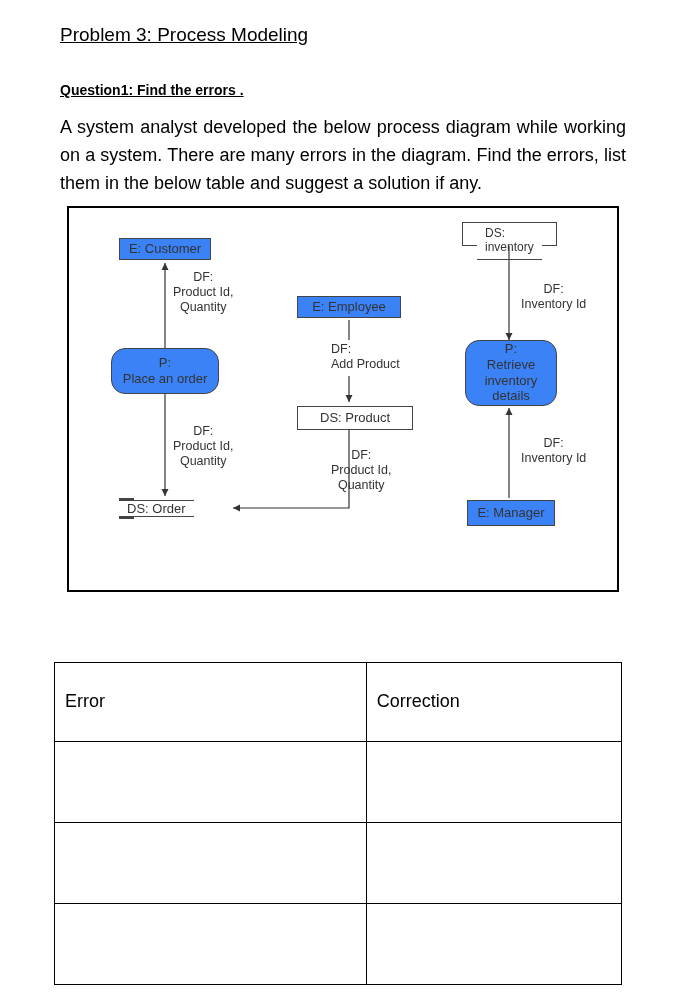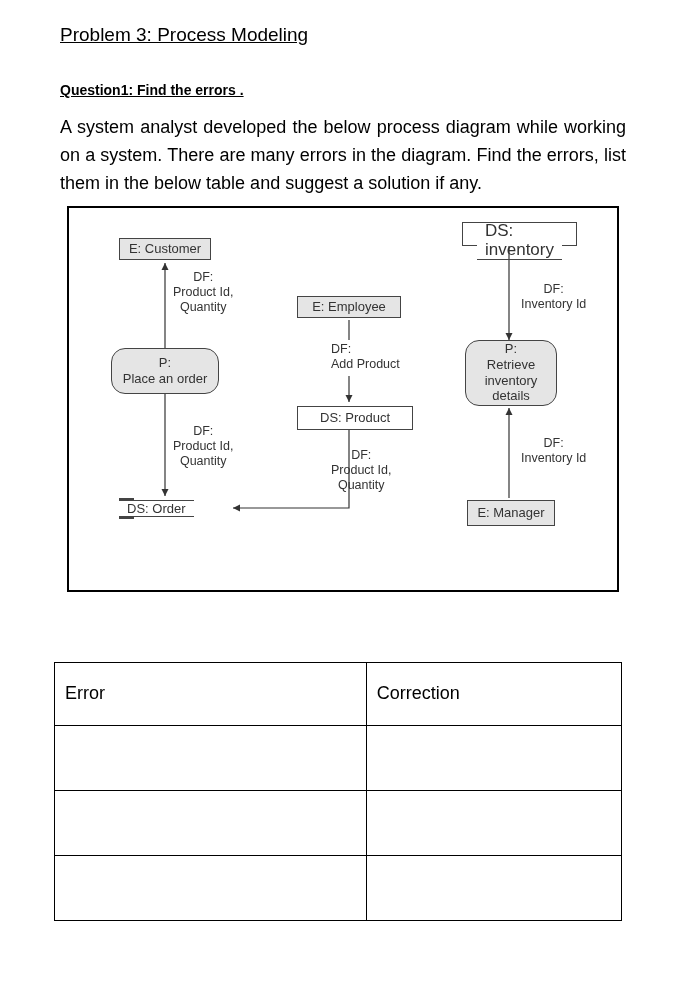--- a/index.html
+++ b/index.html
@@ -37,21 +37,21 @@
     width: 548px;
     height: 382px;
     position: relative;
     margin: 0 auto 70px auto;
     font-size: 13px;
     color: #333;
   }
   .box {
     position: absolute;
     border: 1px solid #444;
-    background: #e5e5e5;
+    background: #3b82f6;
     text-align: center;
     display: flex;
     align-items: center;
     justify-content: center;
     padding: 2px 4px;
     box-sizing: border-box;
     line-height: 1.2;
   }
   .process-box {
     border-radius: 14px;
@@ -98,21 +98,21 @@
   .answer-table {
     border-collapse: collapse;
     width: 568px;
     margin-left: -6px;
   }
   .answer-table th, .answer-table td {
     border: 1px solid #000;
     font-size: 18px;
     text-align: left;
     height: 50px;
-    padding: 6px 10px;
+    padding: 14px 10px;
     vertical-align: middle;
   }
   .answer-table th {
     font-weight: normal;
   }
   .answer-table th:first-child {
     width: 55%;
   }
   .answer-table td {
     height: 52px;
@@ -148,21 +148,21 @@
 
       <line x1="440" y1="38" x2="440" y2="132" stroke="#333" stroke-width="1.2" marker-end="url(#ah)"></line>
 
       <line x1="440" y1="290" x2="440" y2="200" stroke="#333" stroke-width="1.2" marker-end="url(#ah)"></line>
     </svg>
 
     <div class="box" style="left:50px; top:30px; width:92px; height:22px;">E: Customer</div>
 
     <div class="datastore" style="left:393px; top:14px;">
       <div class="ds-cap"></div>
-      <div class="ds-body" style="white-space:pre-line; height:auto; font-size:17px; line-height:1.1; padding:18px 8px;">DS:
+      <div class="ds-body" style="white-space:pre-line; height:auto; font-size:12px; line-height:1.1; padding:18px 8px;">DS:
 inventory</div>
       <div class="ds-cap right"></div>
     </div>
 
     <div class="dlabel" style="left:104px; top:62px;">DF:
 Product Id,
 Quantity</div>
 
     <div class="box" style="left:228px; top:88px; width:104px; height:22px;">E: Employee</div>
 

